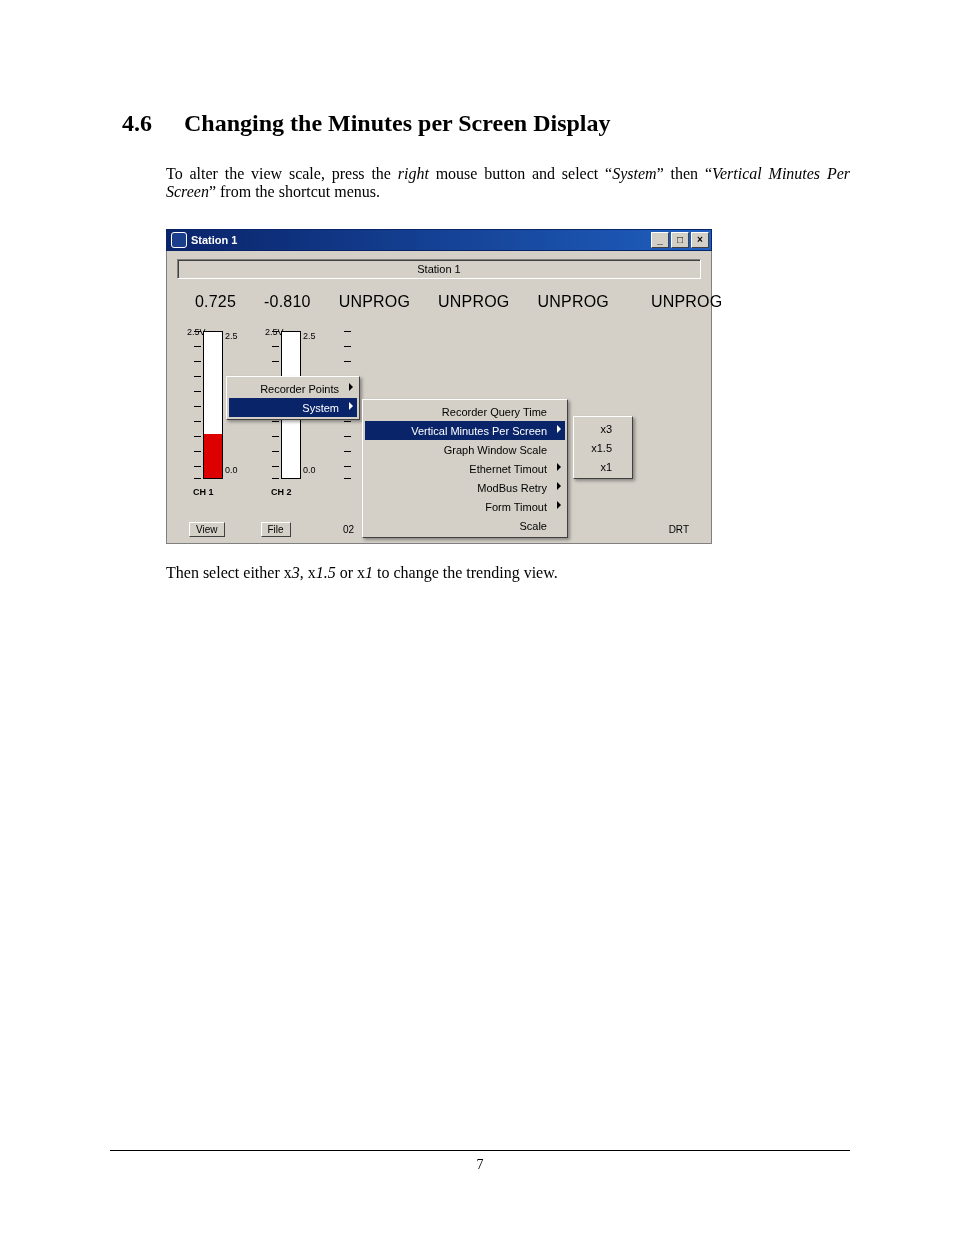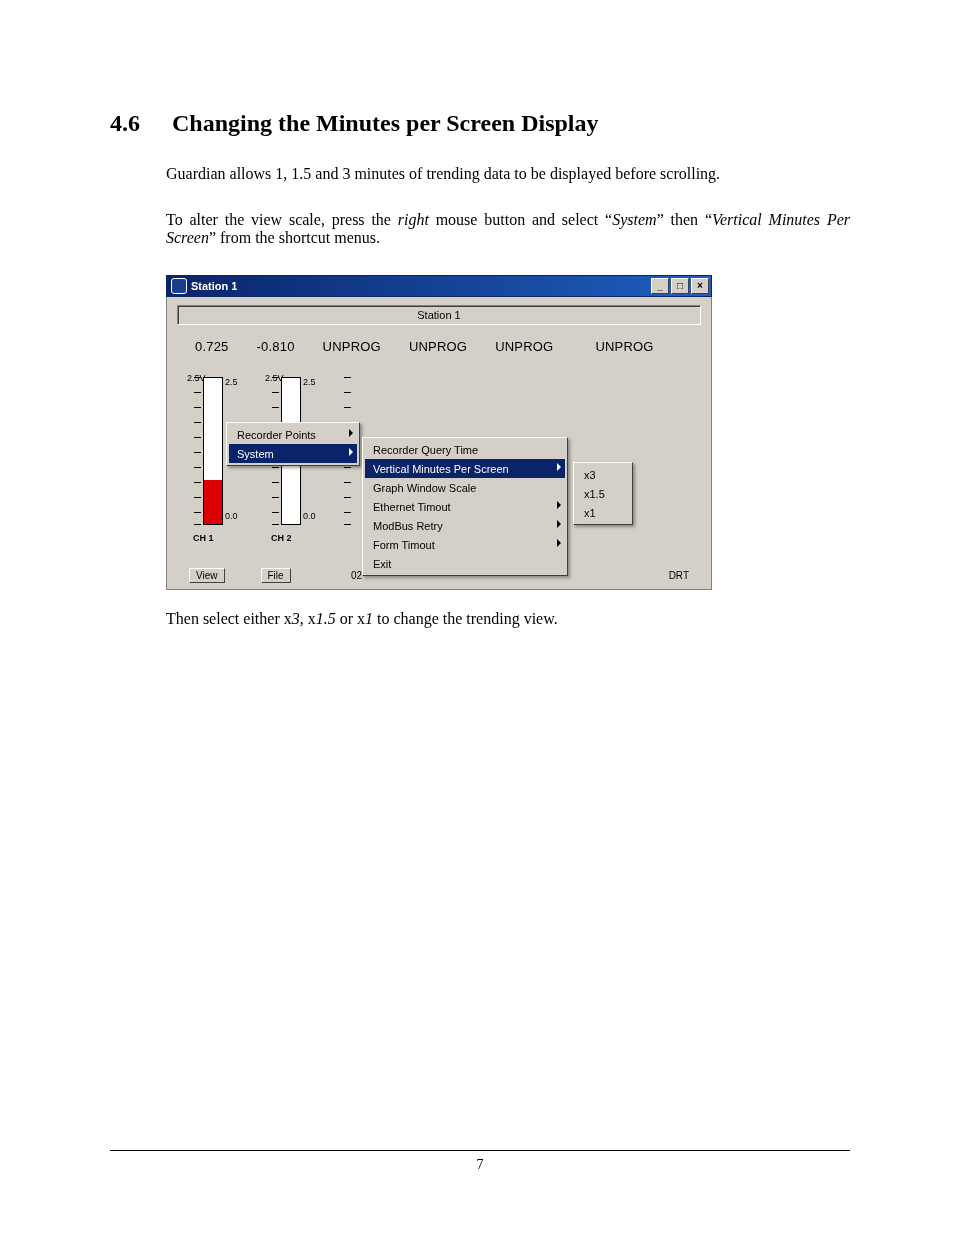--- a/index.html
+++ b/index.html
@@ -13,21 +13,21 @@
   }
   .page{
     position:absolute;
     left:110px;
     top:110px;
     width:740px;
   }
   h2.section{
     font-size:24px;
     font-weight:bold;
-    margin:0 0 28px 0;
+    margin:0 0 28px 12px;
   }
   h2.section .num{display:inline-block;width:56px;}
   .body-col{margin-left:56px;}
   p.para{font-size:16px;margin:0 0 28px 0;text-align:justify;}
   p.para.last{}
   .footer{
     position:absolute;
     left:110px;
     top:1150px;
     width:740px;
@@ -83,21 +83,21 @@
     display:flex;align-items:center;justify-content:center;
     box-shadow:inset 1px 1px 0 #404040,inset -1px -1px 0 #d4d0c8;
     margin-bottom:14px;
   }
   .readings{
     display:flex;
     padding-left:18px;
     gap:28px;
   }
   .readings .v{
-    font-size:13px;letter-spacing:0.2px;
+    font-size:16px;letter-spacing:0.2px;
   }
   .gauges{
     position:absolute;
     left:20px;top:74px;
     width:440px;height:178px;
   }
   .gauge{position:absolute;top:0;width:58px;}
   .gauge .unit{font-size:9px;}
   .gauge .top-num,.gauge .bot-num{
     font-size:9px;position:absolute;left:38px;
@@ -123,56 +123,55 @@
   
   .menu{
     position:absolute;background:#d4d0c8;
     border:1px solid #fff;border-right-color:#404040;border-bottom-color:#404040;
     box-shadow:2px 2px 3px rgba(0,0,0,.35);
     padding:2px;font-size:11px;
     z-index:5;
   }
   .menu .mi{
     padding:2px 18px 2px 8px;white-space:nowrap;position:relative;
-    height:15px;display:flex;align-items:center;
+    height:15px;display:flex;align-items:center;justify-content:flex-end;
   }
   .menu .mi.hi{background:#0a246a;color:#fff;}
   .menu .mi .arrow{
     position:absolute;right:4px;top:4px;
     width:0;height:0;border-left:4px solid currentColor;
     border-top:4px solid transparent;border-bottom:4px solid transparent;
   }
   .menu1{left:59px;top:125px;width:128px;}
-  .menu2{left:195px;top:140px;width:200px;}
+  .menu2{left:195px;top:148px;width:200px;}
   .menu3{left:406px;top:165px;width:54px;}
   .bottom-buttons{
     position:absolute;left:22px;bottom:6px;display:flex;gap:36px;
   }
   .btn{
     background:#d4d0c8;border:1px solid #fff;
     border-right-color:#404040;border-bottom-color:#404040;
     padding:1px 6px;font-size:10px;
   }
   .status-right{
     position:absolute;right:22px;bottom:8px;font-size:10px;
   }
   .status-mid{
-    position:absolute;left:184px;bottom:8px;font-size:10px;
+    position:absolute;left:176px;bottom:8px;font-size:10px;
   }
 </style>
 </head>
 <body>
 
 <div class="page">
   <h2 class="section">
     <span class="num">4.6</span>
     <span>Changing the Minutes per Screen Display</span>
   </h2>
   <div class="body-col">
-    <p class="para">Guardian allows 1, 1.5 and 3 minutes of trending data to be displayed before scrolling.</p>
     <p class="para">
       <span>To alter the view scale, press the </span><i>right</i><span> mouse button and select “</span><i>System</i><span>” then “</span><i>Vertical Minutes Per Screen</i><span>” from the shortcut menus.</span>
     </p>
 
     <div class="win-wrap">
       <div class="titlebar">
         <span class="app-icon"></span>
         <span class="title">Station 1</span>
         <span class="winbtn">_</span>
         <span class="winbtn">□</span>
@@ -284,21 +283,21 @@
             </div>
           <div class="mi">
               <span>ModBus Retry</span>
               <span class="arrow"></span>
             </div>
           <div class="mi">
               <span>Form Timout</span>
               <span class="arrow"></span>
             </div>
           <div class="mi">
-              <span>Exit</span>
+              <span>Scale</span>
             </div>
         </div>
 
         <div class="menu menu3">
           <div class="mi">
               <span>x3</span>
             </div>
           <div class="mi">
               <span>x1.5</span>
             </div>

